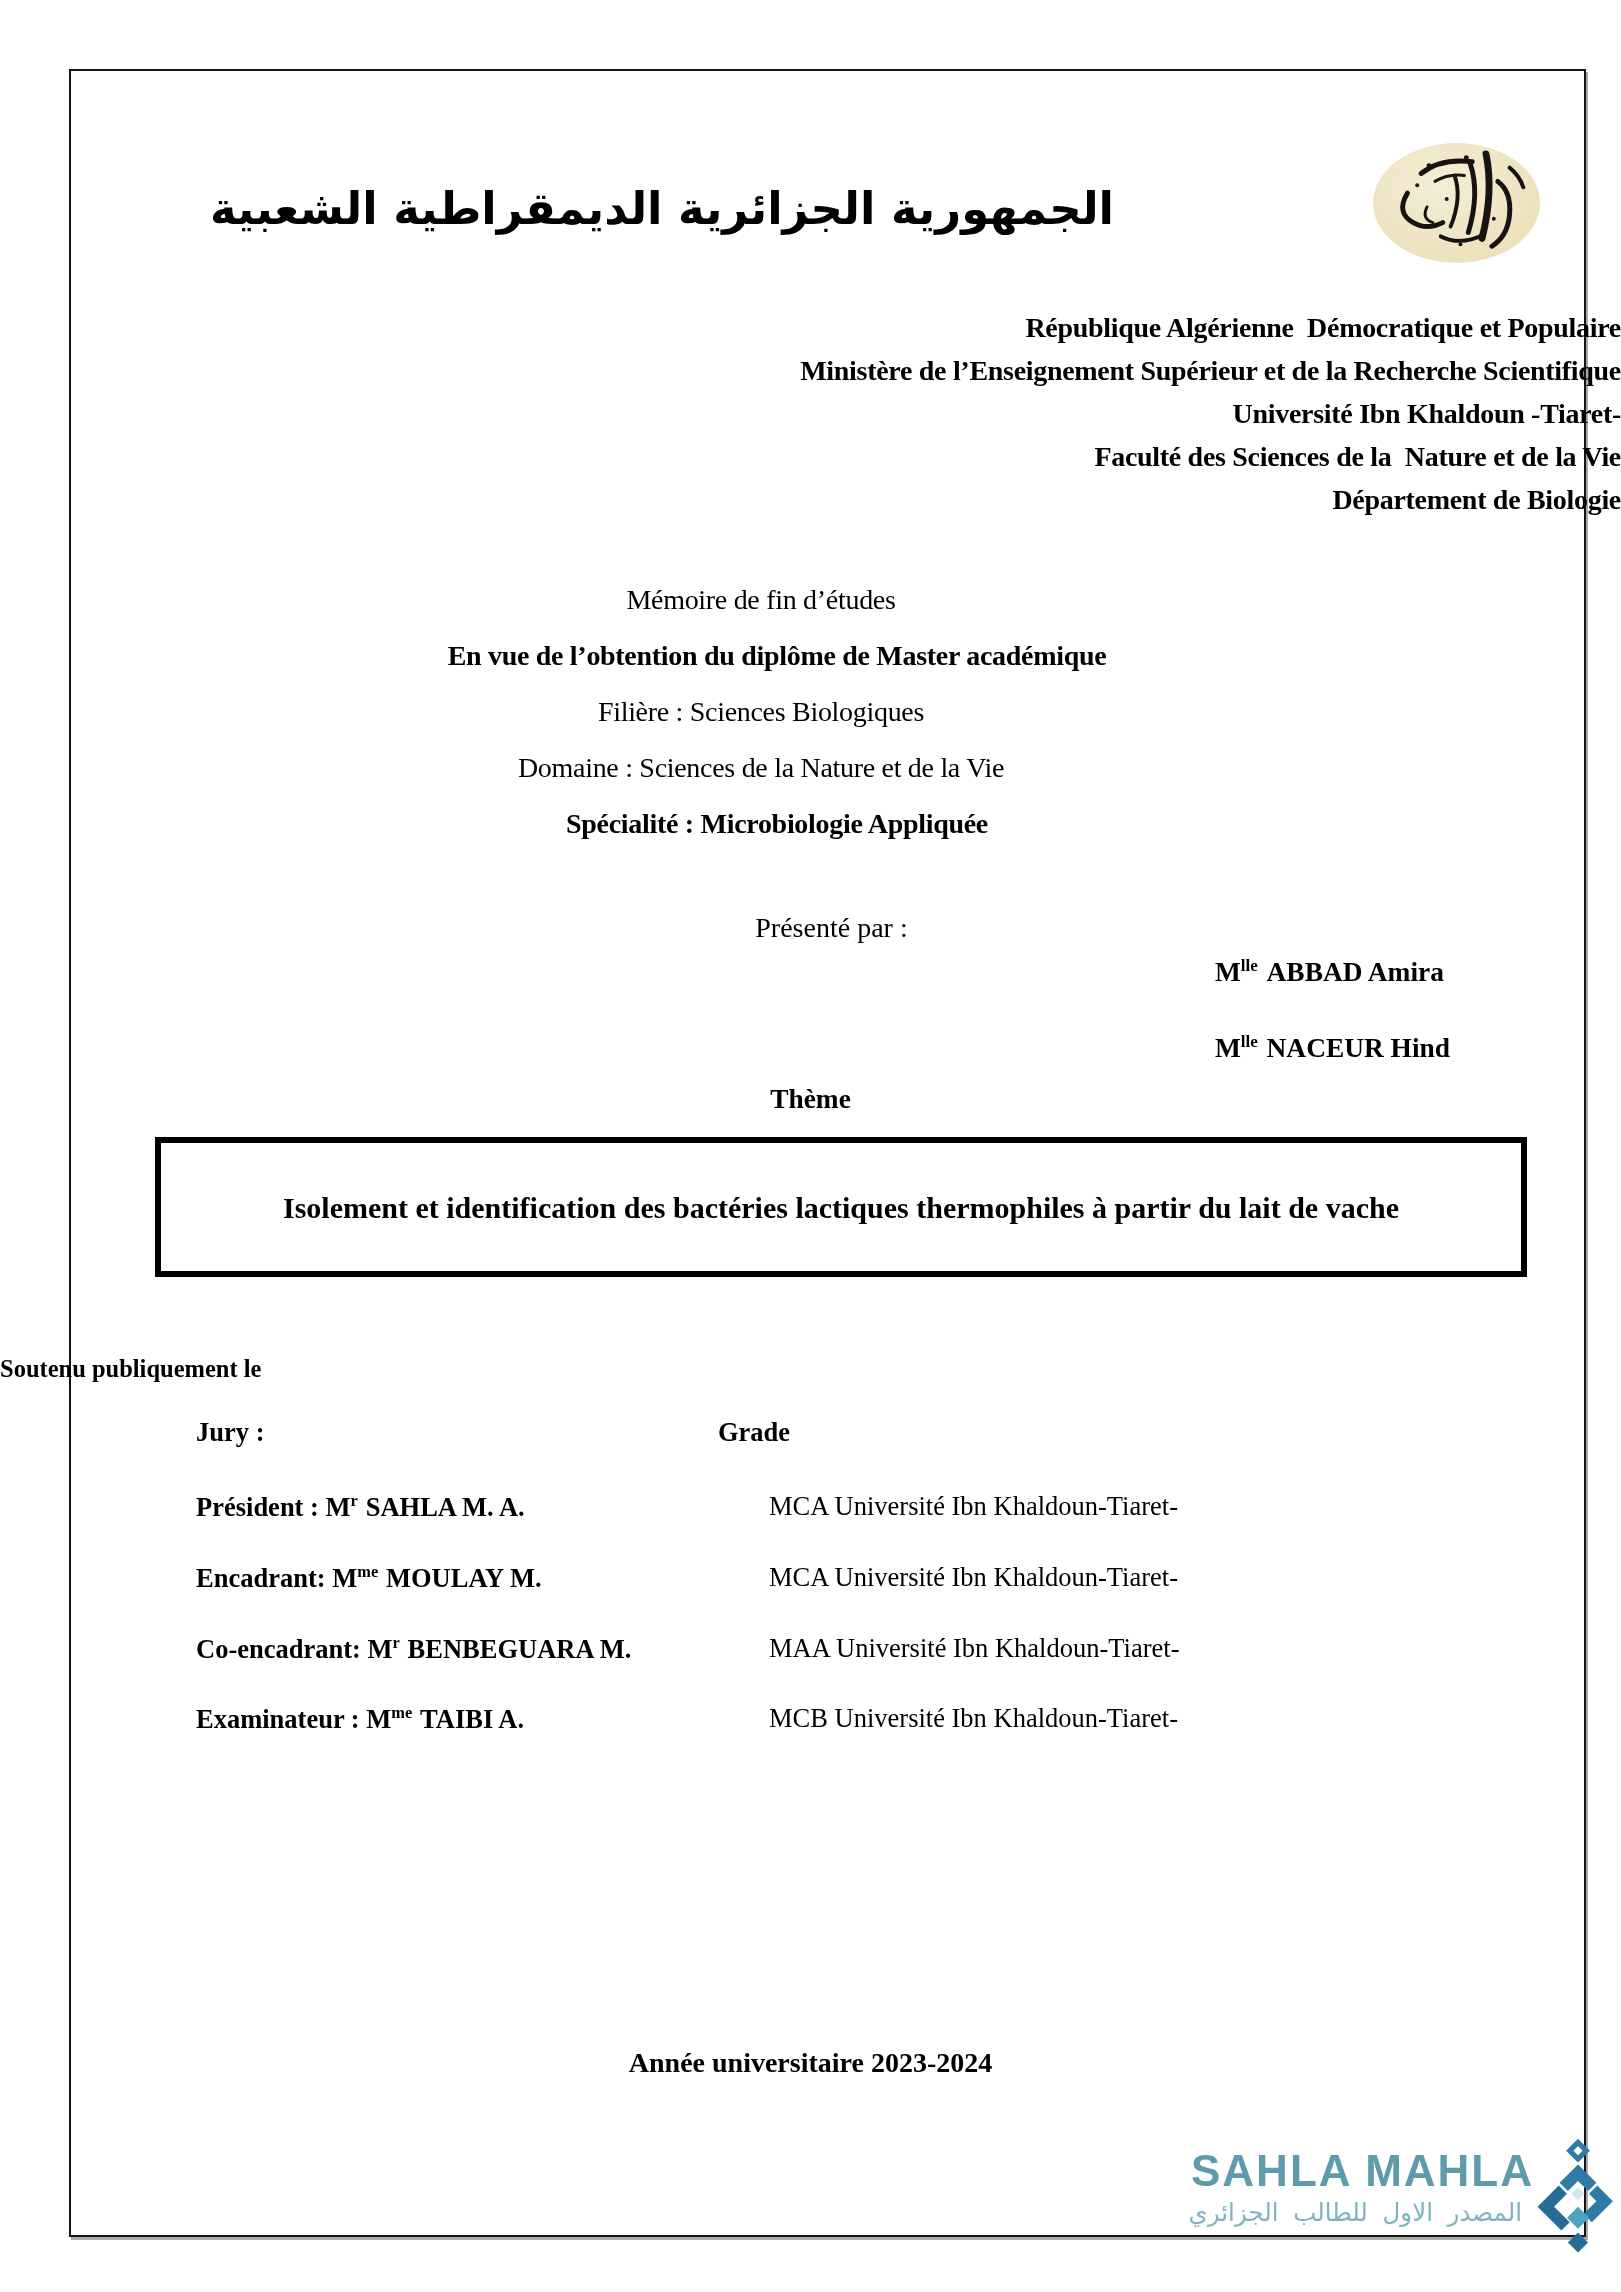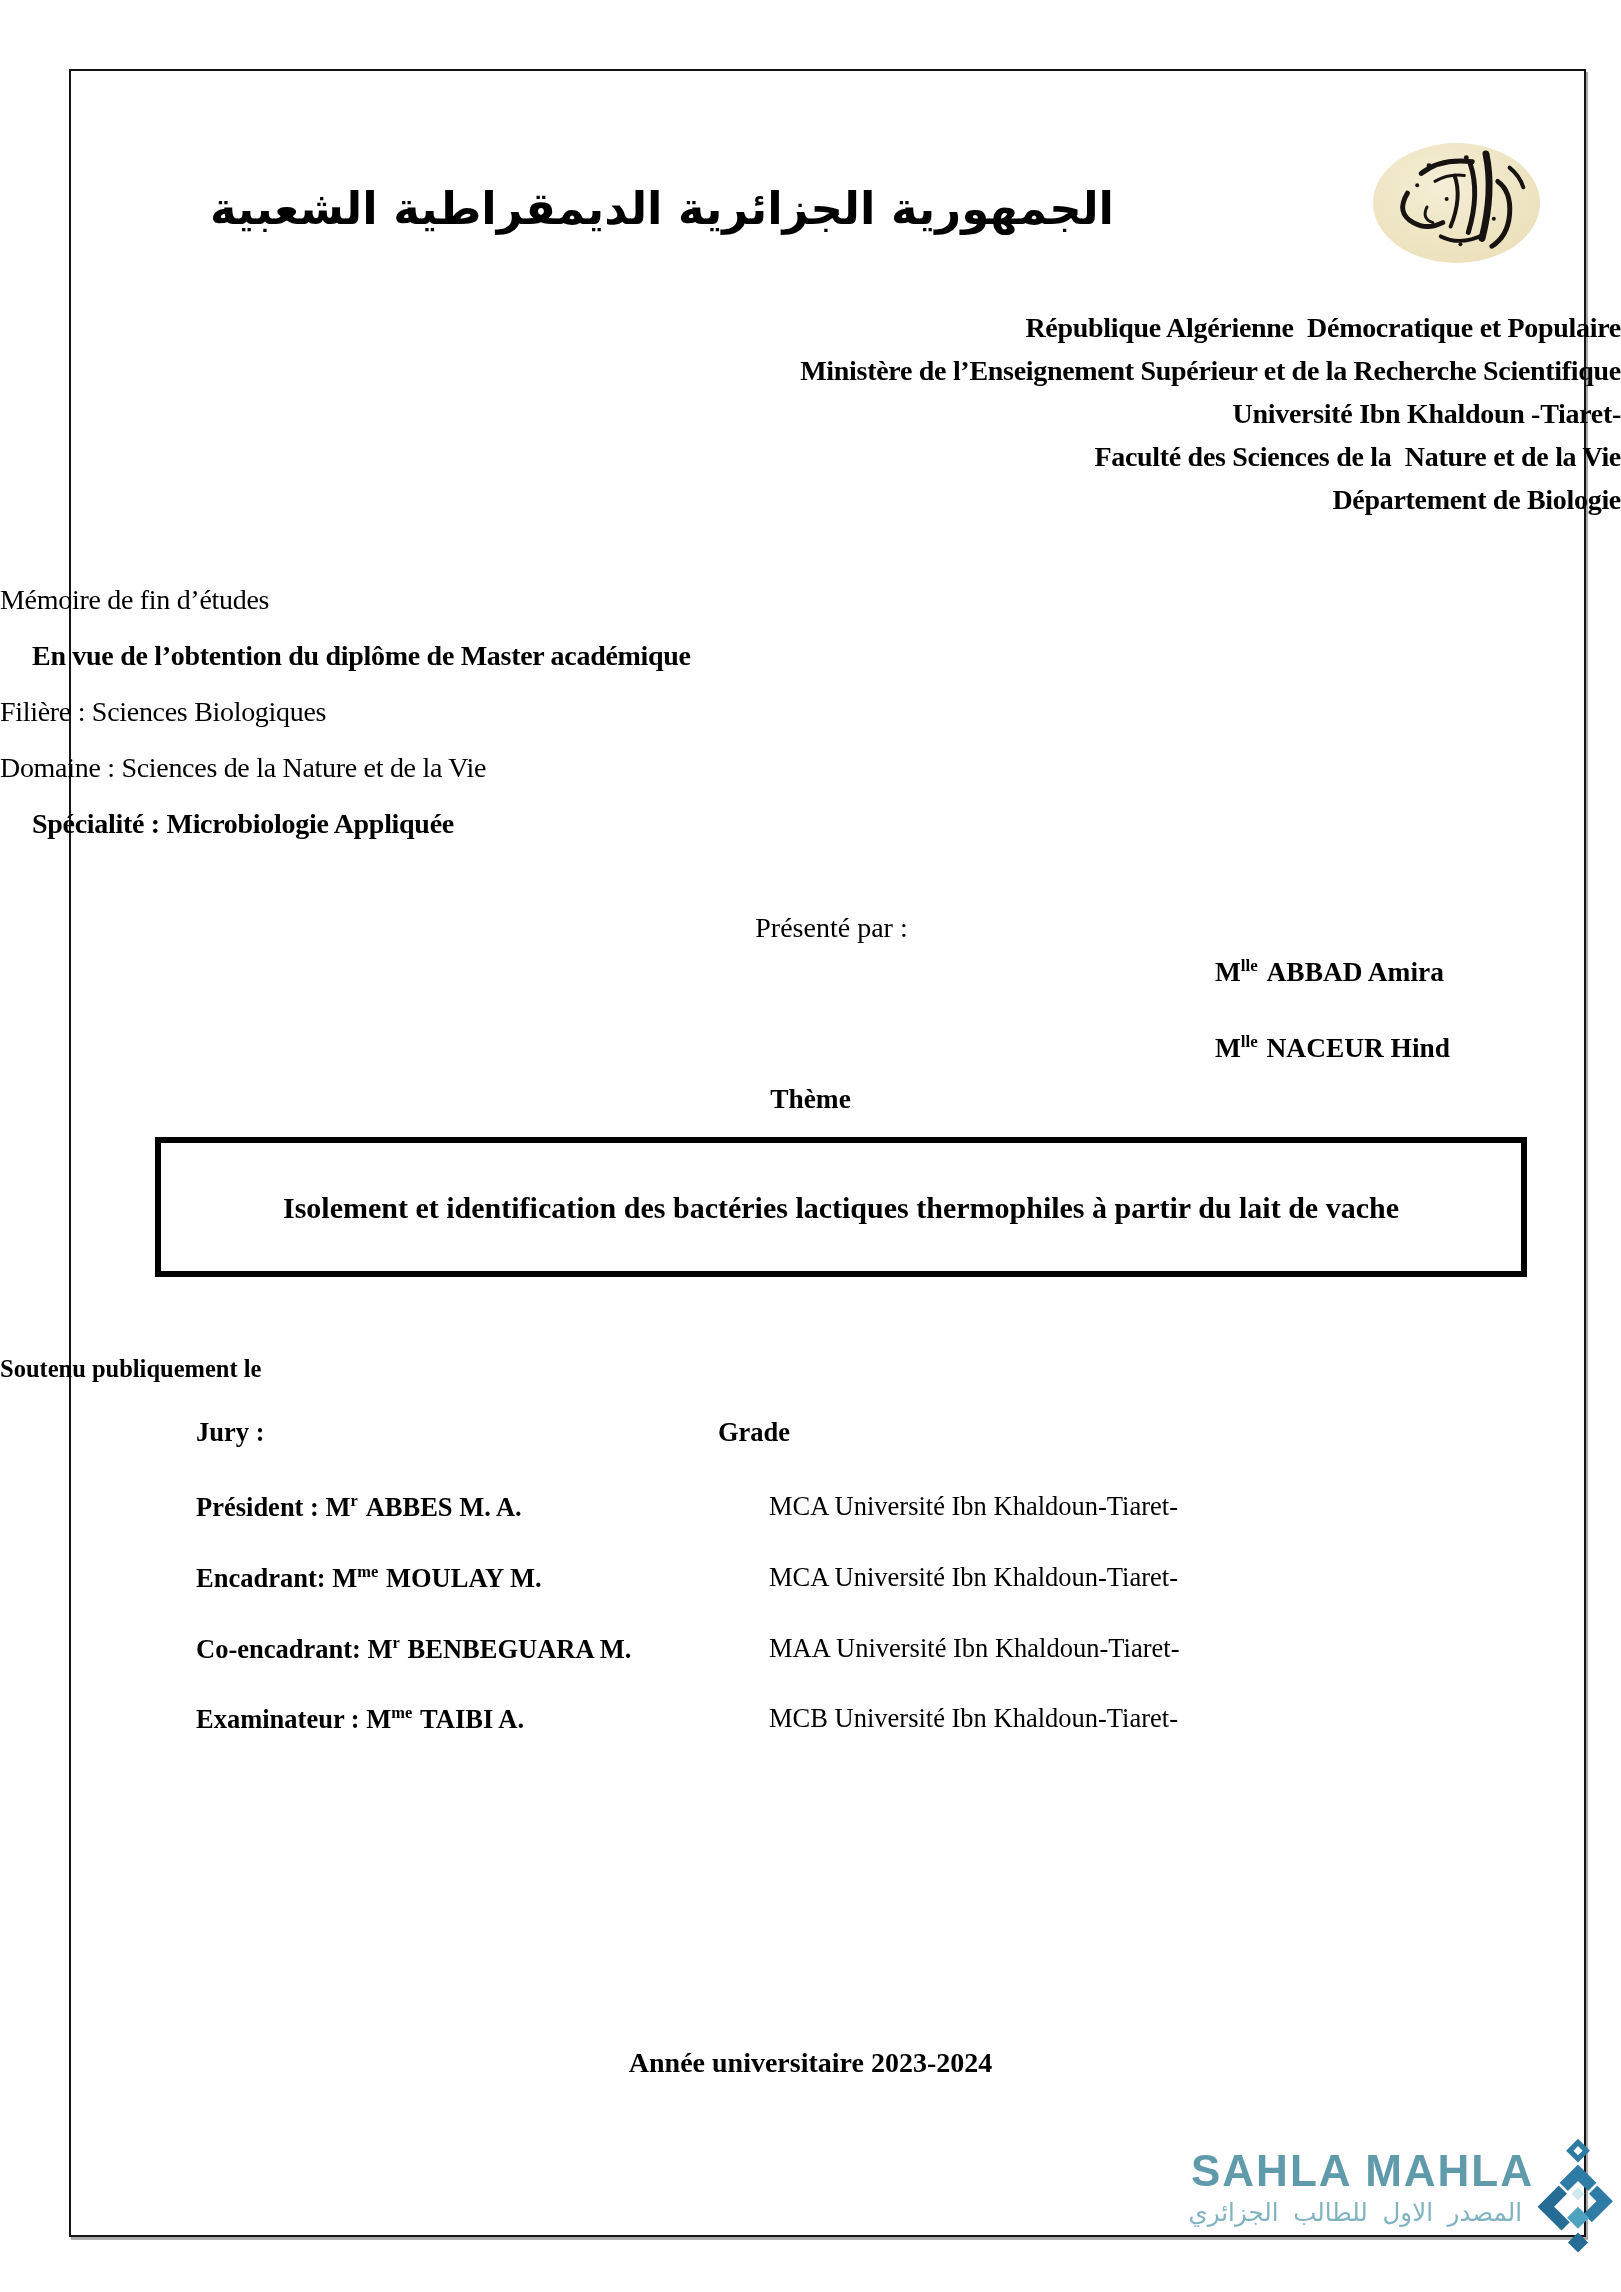--- a/index.html
+++ b/index.html
@@ -27,21 +27,21 @@
   }
   
   .seal{position:absolute;left:1372px;top:142px;width:169px;height:122px;}
   
   .gov{position:absolute;left:0;top:306px;width:1621px;text-align:right;}
   .gov-line{
     font-weight:bold;font-size:28px;line-height:43px;
     letter-spacing:-0.3px;white-space:pre-wrap;
   }
   
-  .deg{position:absolute;left:0;top:572px;width:1492px;}
+  .deg{position:absolute;left:15px;top:572px;width:1492px;text-align:center;}
   .deg-line{font-size:28px;line-height:56px;letter-spacing:-0.3px;}
   .deg-line.b{font-weight:bold;padding-left:32px;}
   
   .presented-label{
     position:absolute;left:0;top:912px;width:1621px;text-align:center;
     font-size:28px;
     margin-left:21px;
   }
   .students{position:absolute;right:171px;top:949px;text-align:left;}
   .student{font-weight:bold;font-size:27.4px;line-height:33px;margin-bottom:36px;}
@@ -173,21 +173,21 @@
 
   <div class="soutenu">Soutenu publiquement le</div>
 
   <div class="jury">
     <div class="jury-row r0">
       <span class="jury-role">Jury :</span>
       <span class="jury-grade hdr">Grade</span>
     </div>
 
     <div class="jury-row r1">
-      <span class="jury-role"><span>Président : M</span><sup>r</sup><span class="member">ABBES M. A.</span></span>
+      <span class="jury-role"><span>Président : M</span><sup>r</sup><span class="member">SAHLA M. A.</span></span>
       <span class="jury-grade">MCA Université Ibn Khaldoun-Tiaret-</span>
     </div>
 
     <div class="jury-row r2">
       <span class="jury-role"><span>Encadrant: M</span><sup>me</sup><span class="member">MOULAY M.</span></span>
       <span class="jury-grade">MCA Université Ibn Khaldoun-Tiaret-</span>
     </div>
 
     <div class="jury-row r3">
       <span class="jury-role"><span>Co-encadrant: M</span><sup>r</sup><span class="member">BENBEGUARA M.</span></span>

